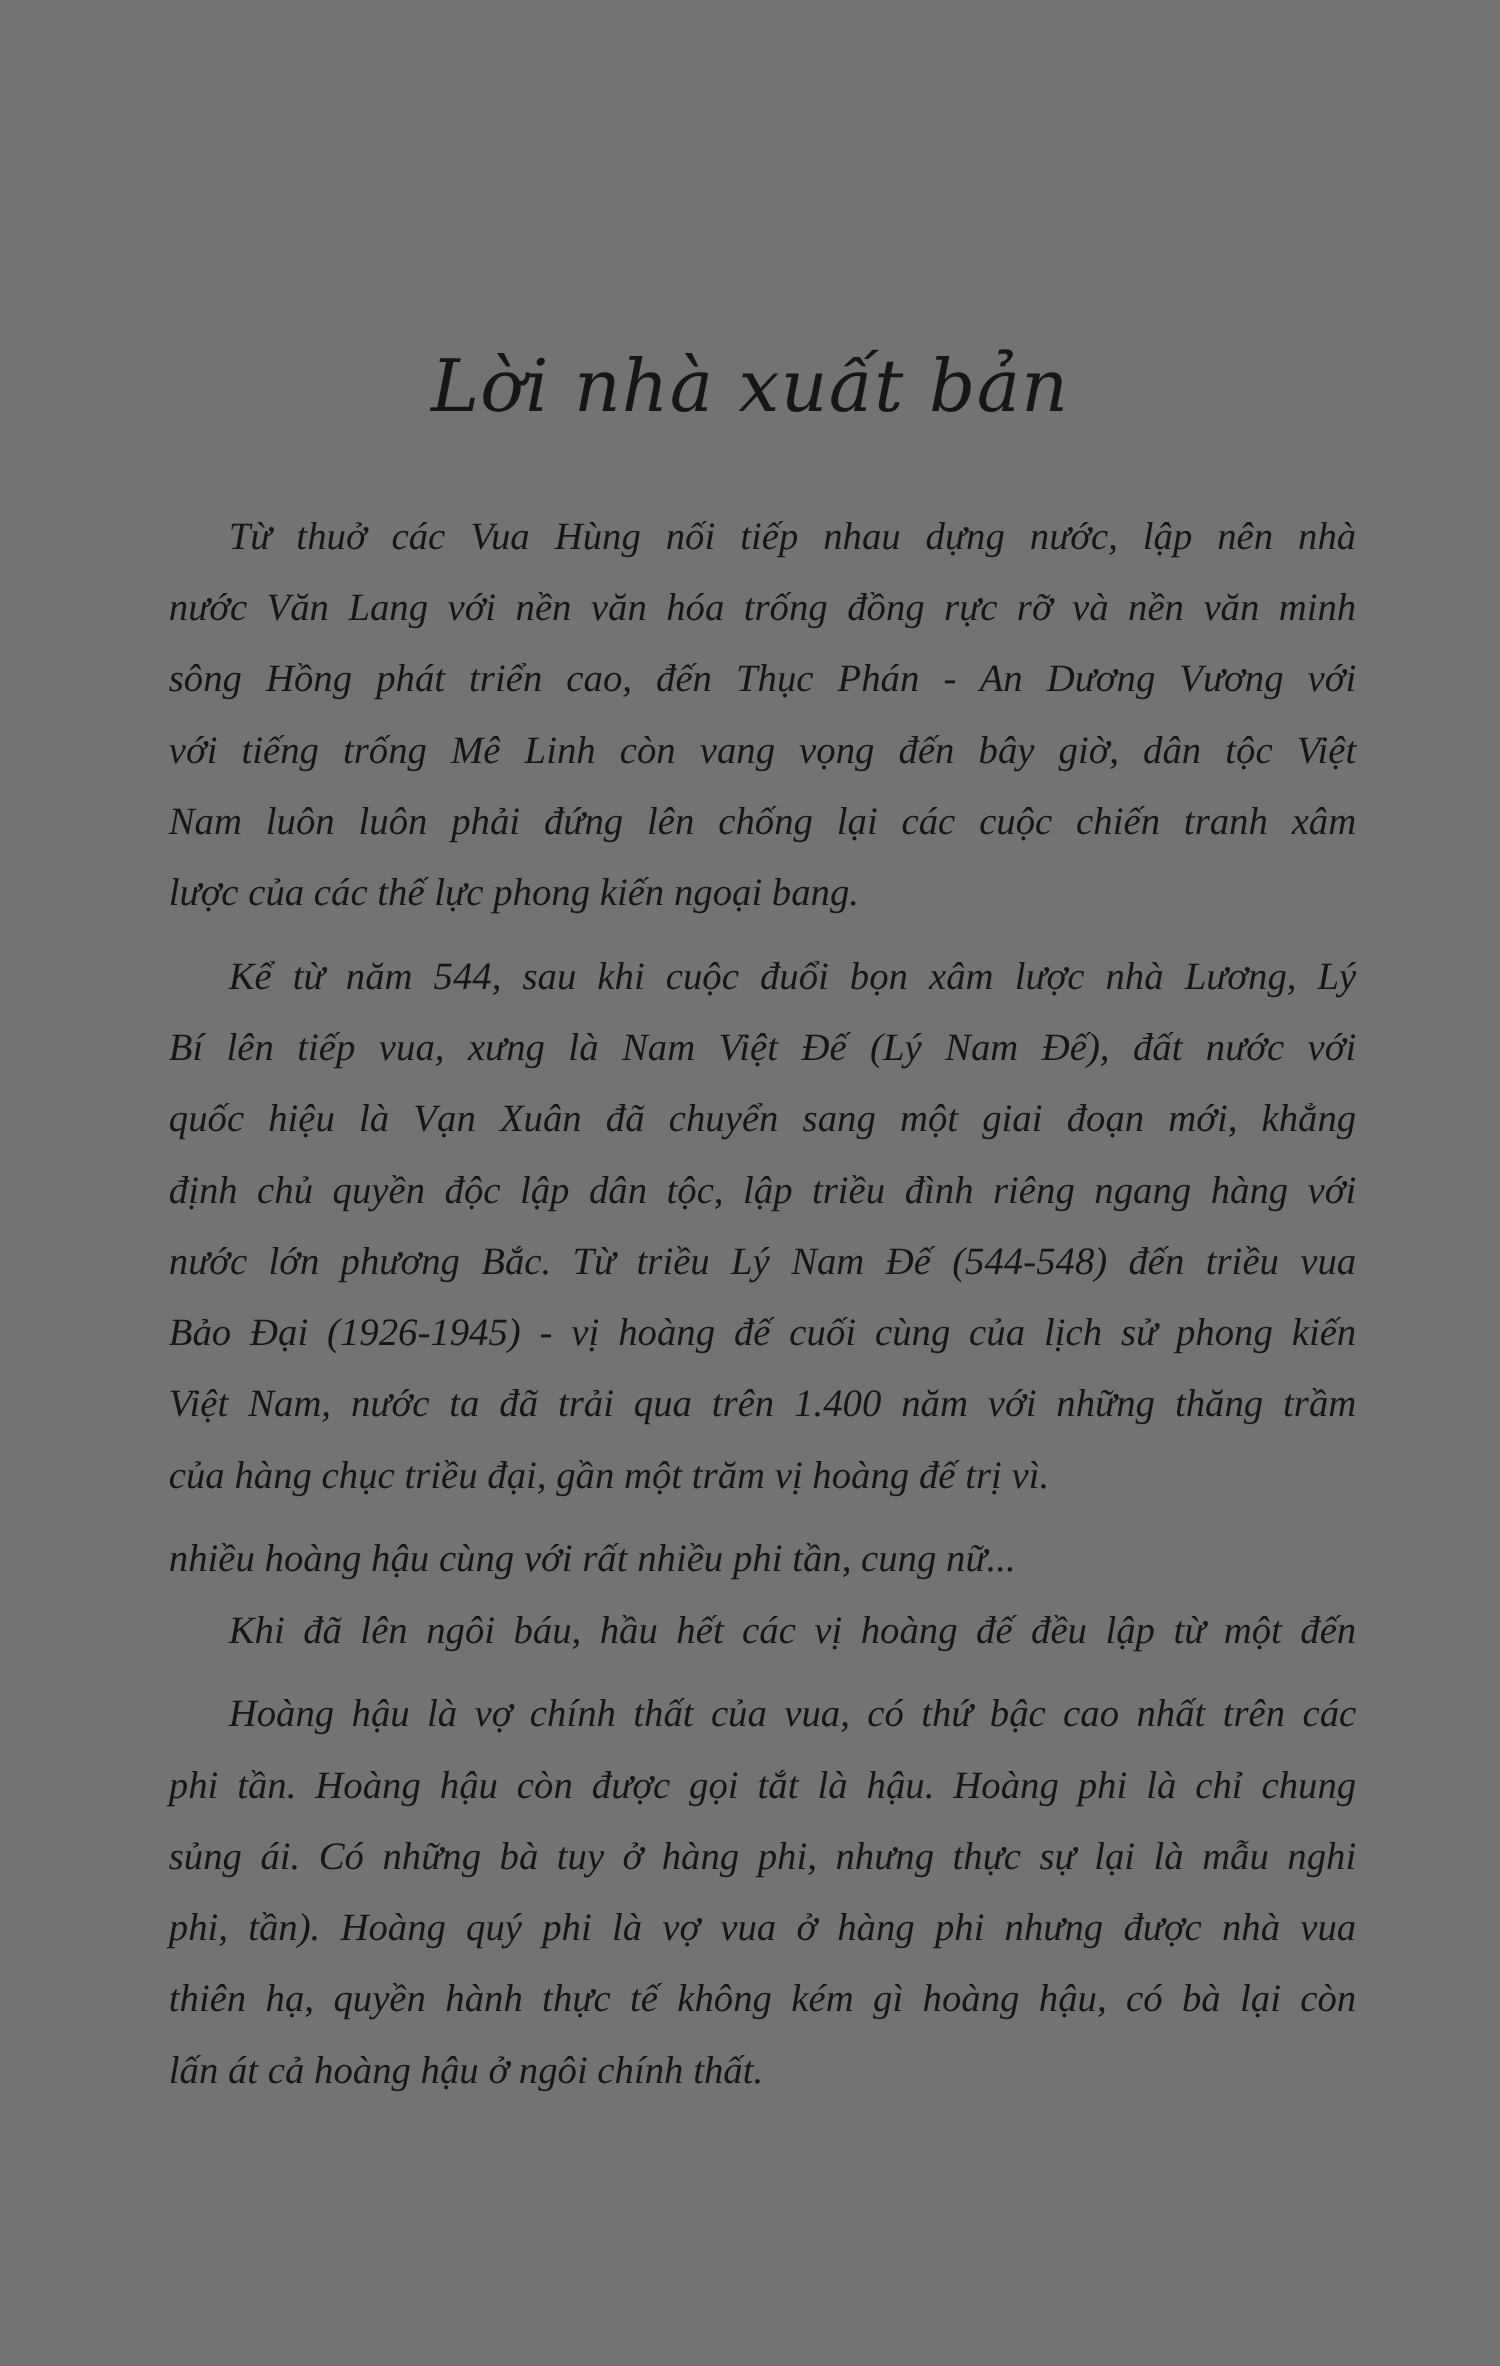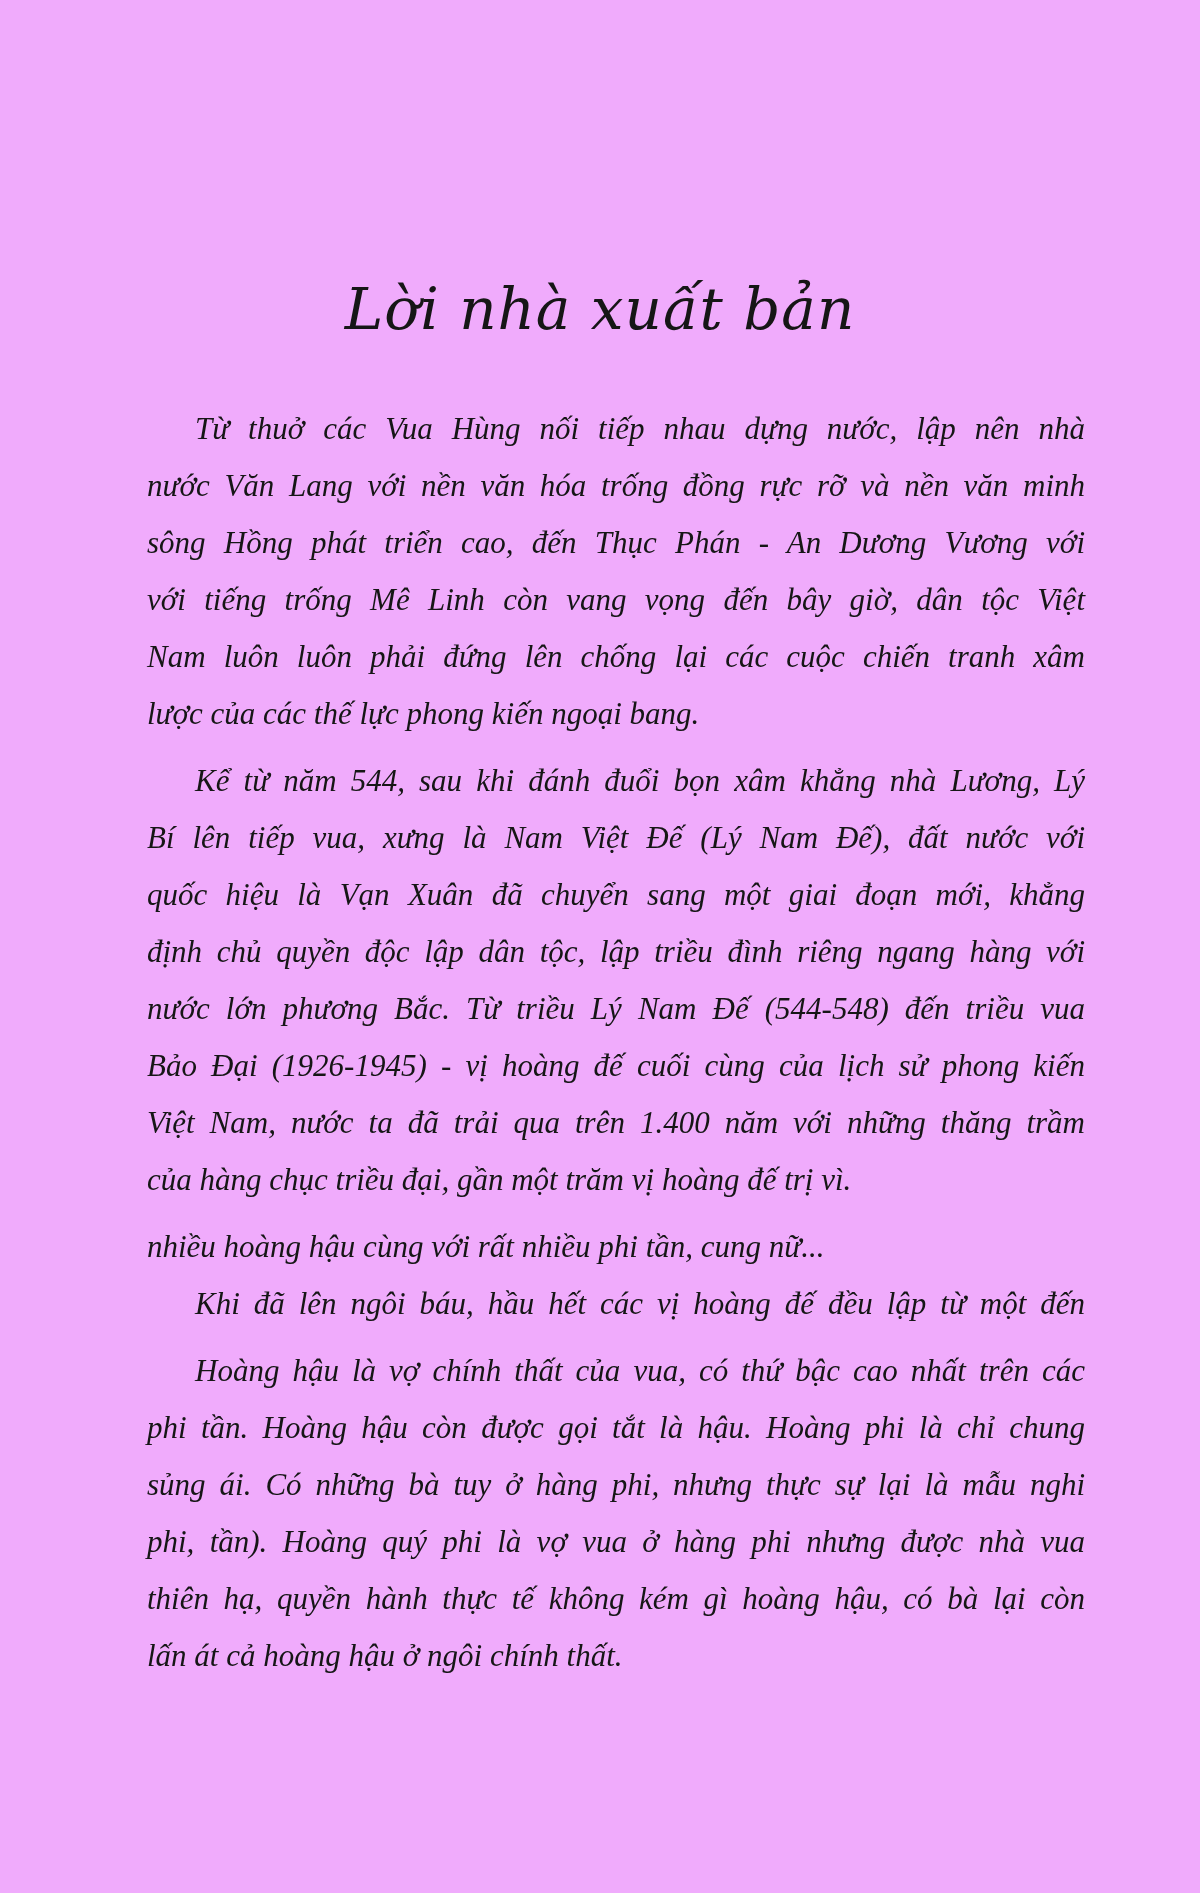--- a/index.html
+++ b/index.html
@@ -4,21 +4,21 @@
 <style>
   html, body {
     margin: 0;
     padding: 0;
     background: #ffffff;
   }
   .page {
     position: relative;
     width: 1200px;
     height: 1893px;
-    background: #f0abfc;
+    background: #737373;
     color: #111111;
     overflow: hidden;
     font-family: "Liberation Serif", serif;
   }
   .title {
     margin: 0;
     padding-top: 278px;
     text-align: center;
     font-family: "DejaVu Serif", serif;
     font-style: italic;
@@ -32,21 +32,21 @@
     margin-left: 135px;
     margin-top: 58px;
     width: 950px;
     font-family: "Liberation Serif", serif;
     font-style: italic;
     font-size: 31px;
     line-height: 57px;
     color: #161616;
   }
   .paragraph {
-    margin: 0 0 10px 12px;
+    margin: 0 0 10px 0;
   }
   .line {
     text-align: justify;
     text-align-last: justify;
     white-space: nowrap;
   }
   .line.first {
     text-indent: 48px;
   }
   .line.last {
@@ -65,21 +65,21 @@
     <div class="paragraph">
       <div class="line first">Từ thuở các Vua Hùng nối tiếp nhau dựng nước, lập nên nhà</div>
       <div class="line">nước Văn Lang với nền văn hóa trống đồng rực rỡ và nền văn minh</div>
       <div class="line">sông Hồng phát triển cao, đến Thục Phán - An Dương Vương với</div>
       <div class="line">với tiếng trống Mê Linh còn vang vọng đến bây giờ, dân tộc Việt</div>
       <div class="line">Nam luôn luôn phải đứng lên chống lại các cuộc chiến tranh xâm</div>
       <div class="line last">lược của các thế lực phong kiến ngoại bang.</div>
     </div>
 
     <div class="paragraph">
-      <div class="line first">Kể từ năm 544, sau khi đánh đuổi bọn xâm khẳng nhà Lương, Lý</div>
+      <div class="line first">Kể từ năm 544, sau khi cuộc đuổi bọn xâm lược nhà Lương, Lý</div>
       <div class="line">Bí lên tiếp vua, xưng là Nam Việt Đế (Lý Nam Đế), đất nước với</div>
       <div class="line">quốc hiệu là Vạn Xuân đã chuyển sang một giai đoạn mới, khẳng</div>
       <div class="line">định chủ quyền độc lập dân tộc, lập triều đình riêng ngang hàng với</div>
       <div class="line">nước lớn phương Bắc. Từ triều Lý Nam Đế (544-548) đến triều vua</div>
       <div class="line">Bảo Đại (1926-1945) - vị hoàng đế cuối cùng của lịch sử phong kiến</div>
       <div class="line">Việt Nam, nước ta đã trải qua trên 1.400 năm với những thăng trầm</div>
       <div class="line last">của hàng chục triều đại, gần một trăm vị hoàng đế trị vì.</div>
     </div>
 
     <div class="paragraph">

